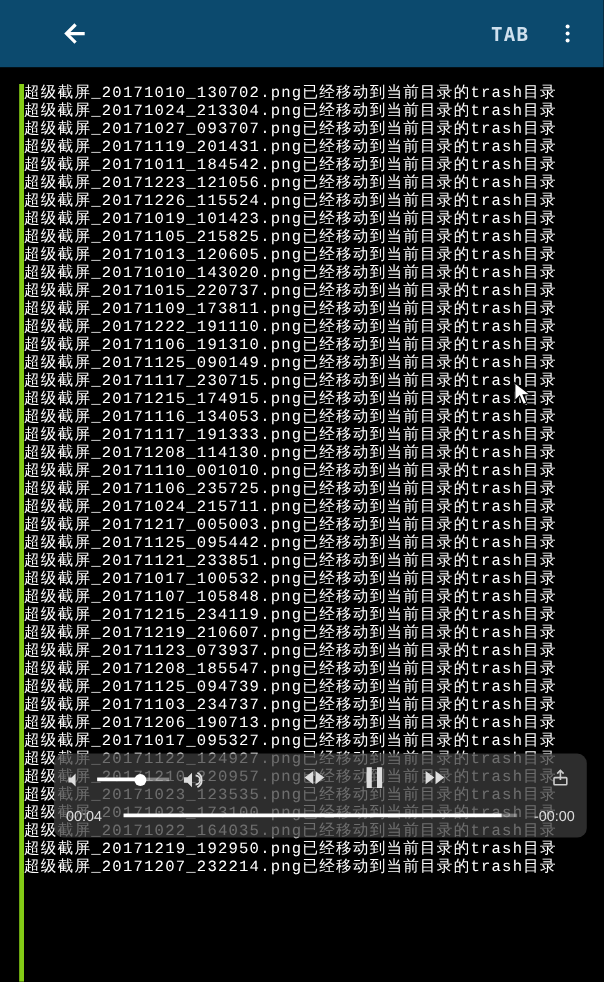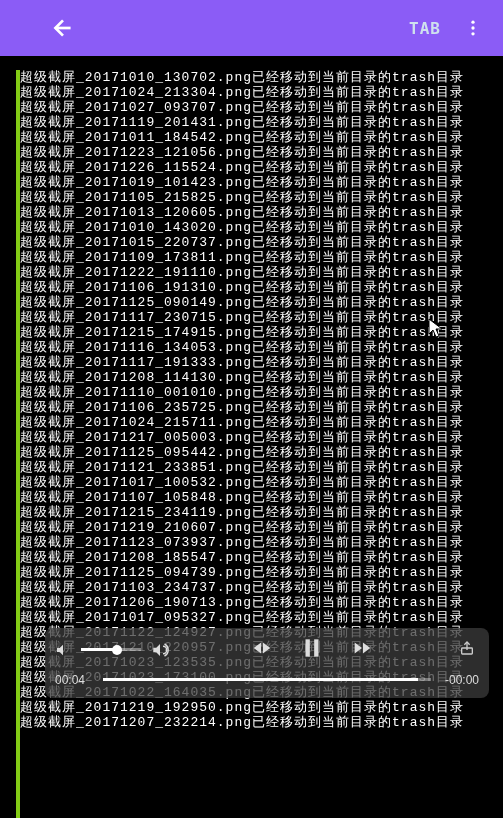--- a/index.html
+++ b/index.html
@@ -6,21 +6,21 @@
     body {
       width: 503px;
       height: 818px;
       background: #000;
       font-family: monospace, sans-serif;
       overflow: hidden;
       position: relative;
     }
     .toolbar {
       height: 56px;
-      background: #8b5cf6;
+      background: #0c4a6e;
       display: flex;
       align-items: center;
       padding: 0 12px;
       position: relative;
     }
     .back-btn {
       color: #fff;
       cursor: pointer;
       padding: 8px;
       margin-left: 30px;

